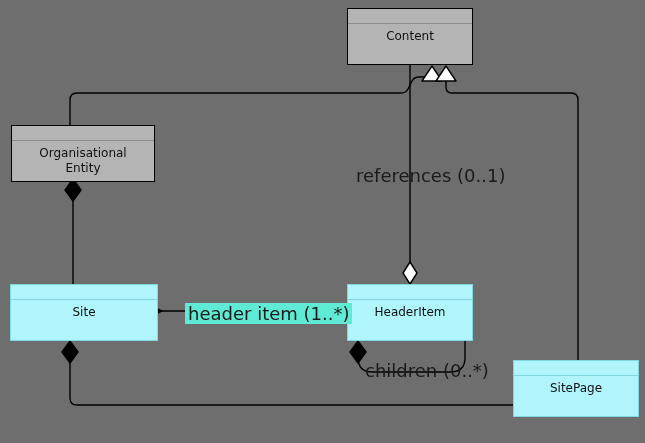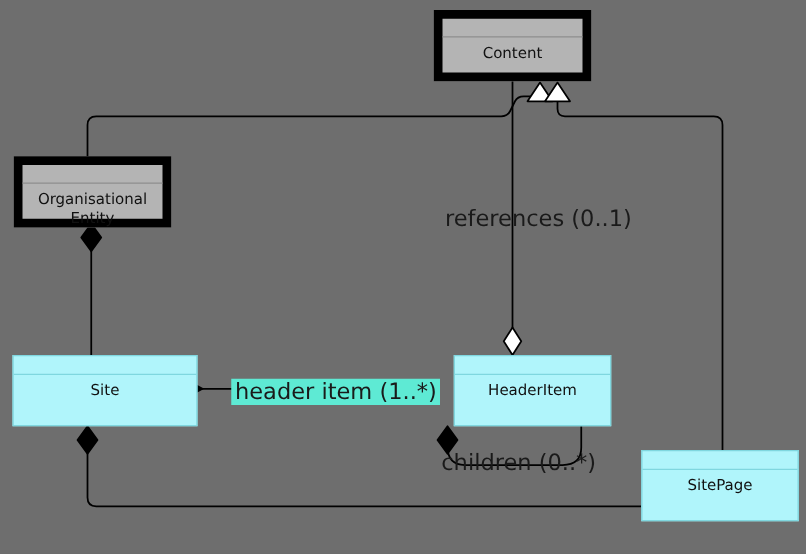--- a/index.html
+++ b/index.html
@@ -24,21 +24,21 @@
   .uml-class {
     position: absolute;
     box-sizing: border-box;
     border: 1px solid #7fd7df;
     background: #b0f5fb;
     display: flex;
     flex-direction: column;
     z-index: 5;
   }
   .uml-class.grey {
-    border: 7px solid #000000;
+    border: 1px solid #000000;
     background: #b4b4b4;
   }
   .uml-strip {
     height: 14px;
     border-bottom: 1px solid #7fd7df;
     flex: 0 0 auto;
   }
   .uml-class.grey .uml-strip {
     border-bottom: 1px solid #8d8d8d;
   }
@@ -103,49 +103,49 @@
     </g>
   </svg>
 
   <div class="uml-class grey" style="left:347px; top:8px; width:126px; height:57px;">
     <div class="uml-strip"></div>
     <div class="uml-body">
       <span class="uml-name">Content</span>
     </div>
   </div>
 
-  <div class="uml-class grey" style="left:11px; top:125px; width:126px; height:57px;">
+  <div class="uml-class grey" style="left:11px; top:125px; width:144px; height:57px;">
     <div class="uml-strip"></div>
     <div class="uml-body">
       <span class="uml-name">Organisational
 Entity</span>
     </div>
   </div>
 
   <div class="uml-class" style="left:10px; top:284px; width:148px; height:57px;">
     <div class="uml-strip"></div>
     <div class="uml-body">
       <span class="uml-name">Site</span>
     </div>
   </div>
 
-  <div class="uml-class" style="left:347px; top:284px; width:126px; height:57px;margin-left:16px;">
+  <div class="uml-class" style="left:347px; top:284px; width:126px; height:57px;">
     <div class="uml-strip"></div>
     <div class="uml-body">
       <span class="uml-name">HeaderItem</span>
     </div>
   </div>
 
   <div class="uml-class" style="left:513px; top:360px; width:126px; height:57px;">
     <div class="uml-strip"></div>
     <div class="uml-body">
       <span class="uml-name">SitePage</span>
     </div>
   </div>
 
   <span class="edge-label" style="left:356px; top:165px;">references (0..1)</span>
 
 
   <span class="edge-label" style="left:185px; top:303px; background:#5eead4; padding:0 3px;text-align:center;">header item (1..*)</span>
 
-  <span class="edge-label" style="left:353px; top:360px;">children (0..*)</span>
+  <span class="edge-label" style="left:365px; top:360px;">children (0..*)</span>
 
 </div>
 
 </body></html>

